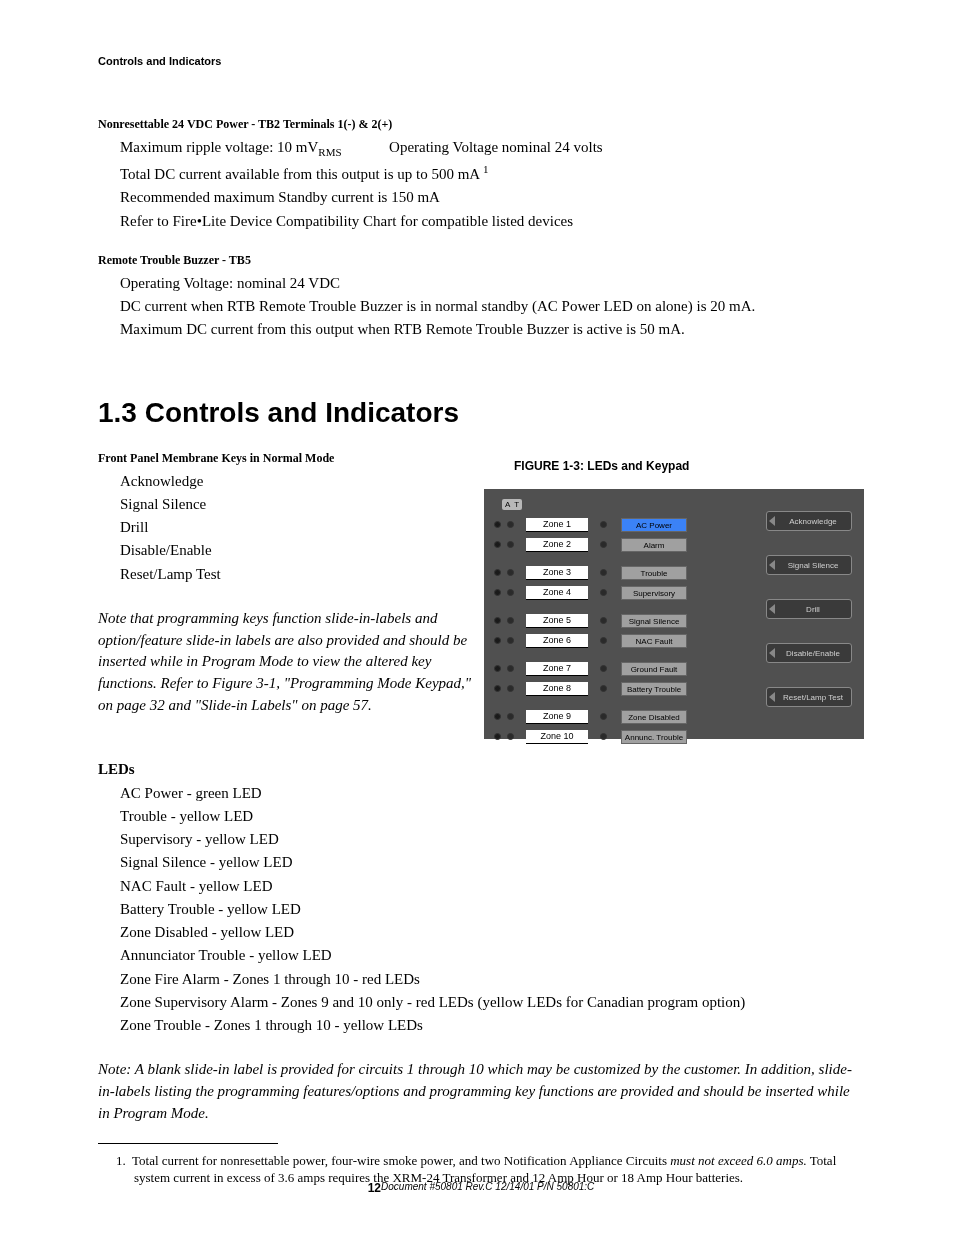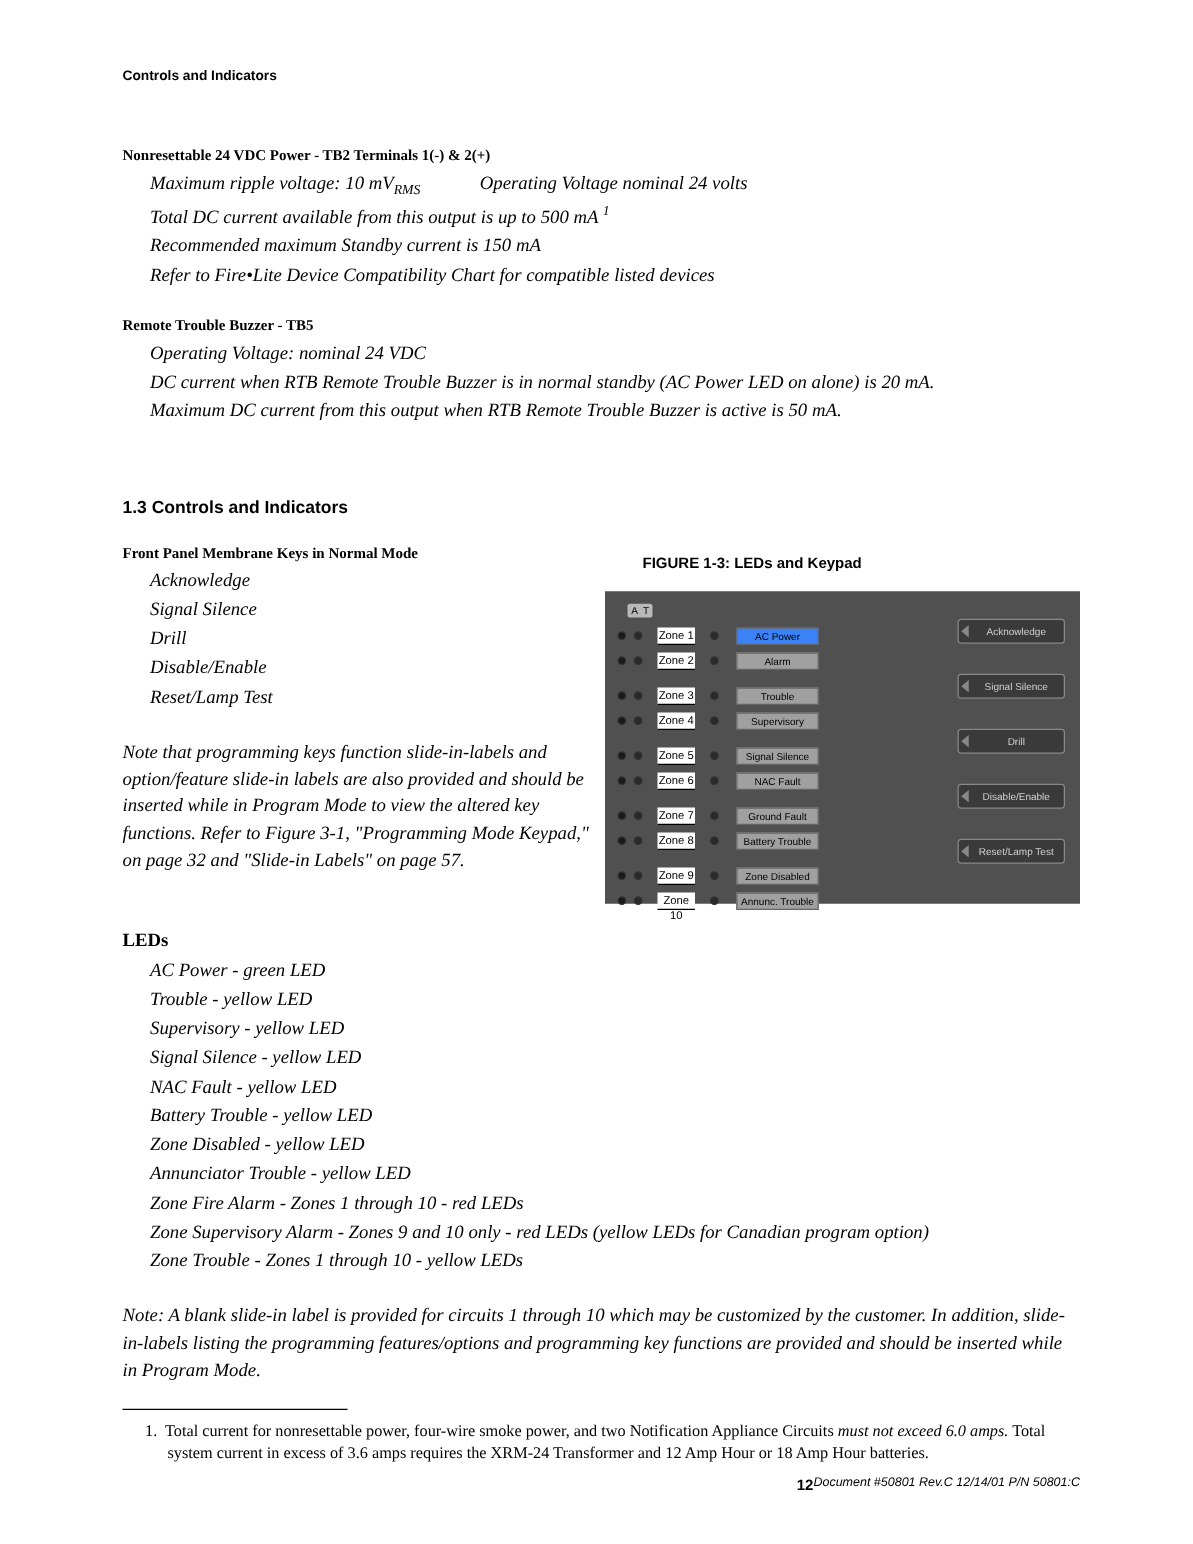--- a/index.html
+++ b/index.html
@@ -27,27 +27,26 @@
   .section-heading-sub2 {
     font-weight: bold;
     font-size: 12px;
     margin-top: 20px;
     margin-bottom: 4px;
   }
   .body-line {
     margin-left: 22px;
     font-size: 15px;
     line-height: 1.55;
-    font-style: italic;
   }
   .sub { vertical-align: sub; font-size: 11px; }
   .sup { vertical-align: super; font-size: 11px; }
   .section-title {
     font-family: Arial, Helvetica, sans-serif;
-    font-size: 14px;
+    font-size: 28px;
     font-weight: bold;
     margin-top: 55px;
     margin-bottom: 22px;
   }
   .two-col { display: flex; gap: 8px; justify-content: space-between; }
   .col-left { flex: 1; }
   .col-right { width: 380px; }
   .note-italic {
     font-style: italic;
     font-size: 15px;
@@ -102,21 +101,21 @@
     background: #1a1a1a;
     border-radius: 50%;
     border: 1px solid #333;
   }
   .led.dim { background: #2a2a2a; }
   .zone-label {
     background: #fff;
     color: #000;
     font-family: Arial, sans-serif;
     font-size: 9px;
-    width: 30px;
+    width: 62px;
     height: 14px;
     line-height: 12px;
     text-align: center;
     border: 1px solid #000;
     border-top: none;
     border-left: none;
     border-right: none;
     margin-left: 6px;
   }
   .status-label {
@@ -179,21 +178,21 @@
     padding-left: 18px;
     text-indent: -18px;
     margin-left: 18px;
   }
   .page-footer {
     position: absolute;
     bottom: 40px;
     left: 98px;
     right: 90px;
     display: flex;
-    justify-content: flex-end;
+    justify-content: center;
     font-family: Arial, Helvetica, sans-serif;
     font-size: 10px;
   }
   .page-num {
     font-family: Arial, Helvetica, sans-serif;
     font-size: 12px;
     font-weight: bold;
   }
   .footer-doc { font-style: italic; }
   .note-block {

